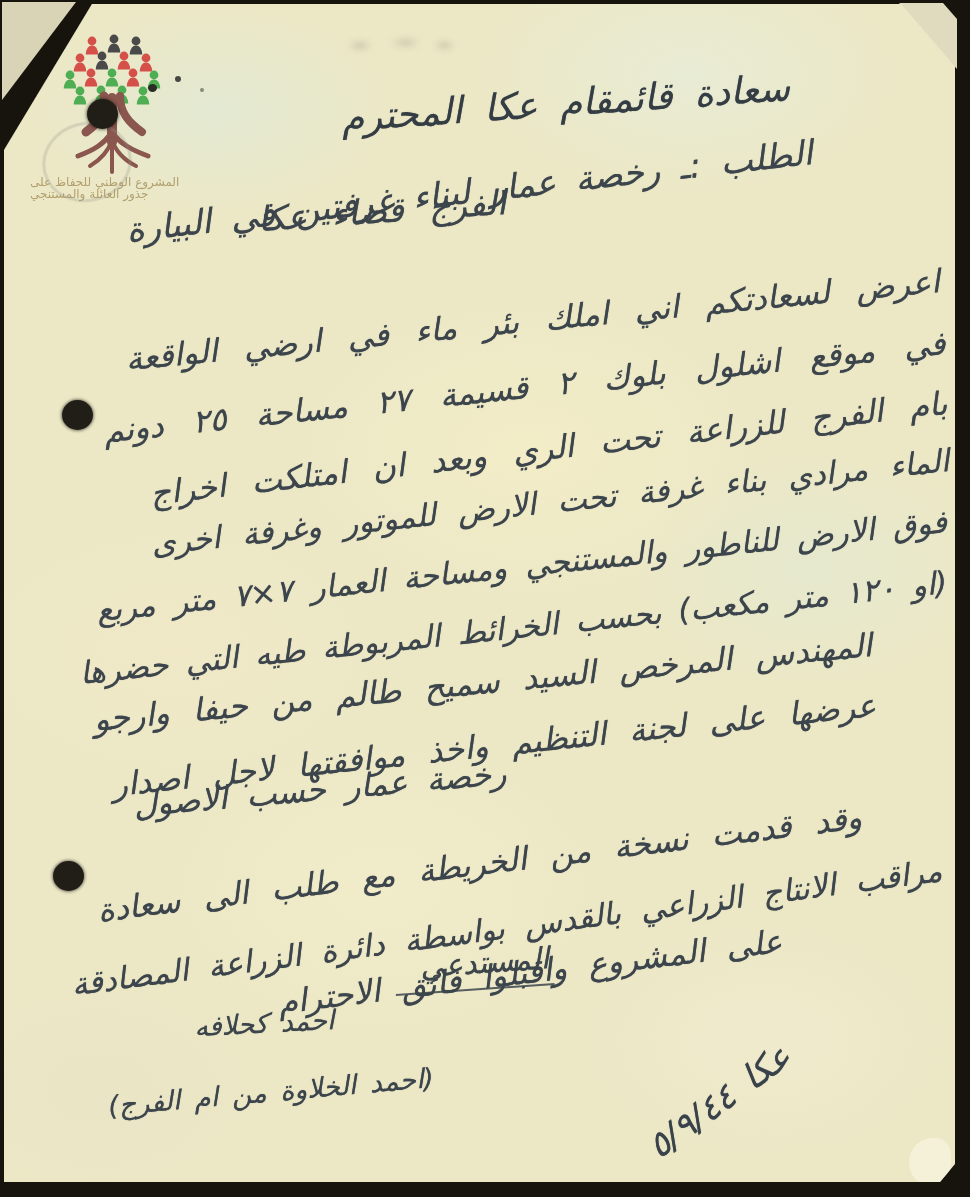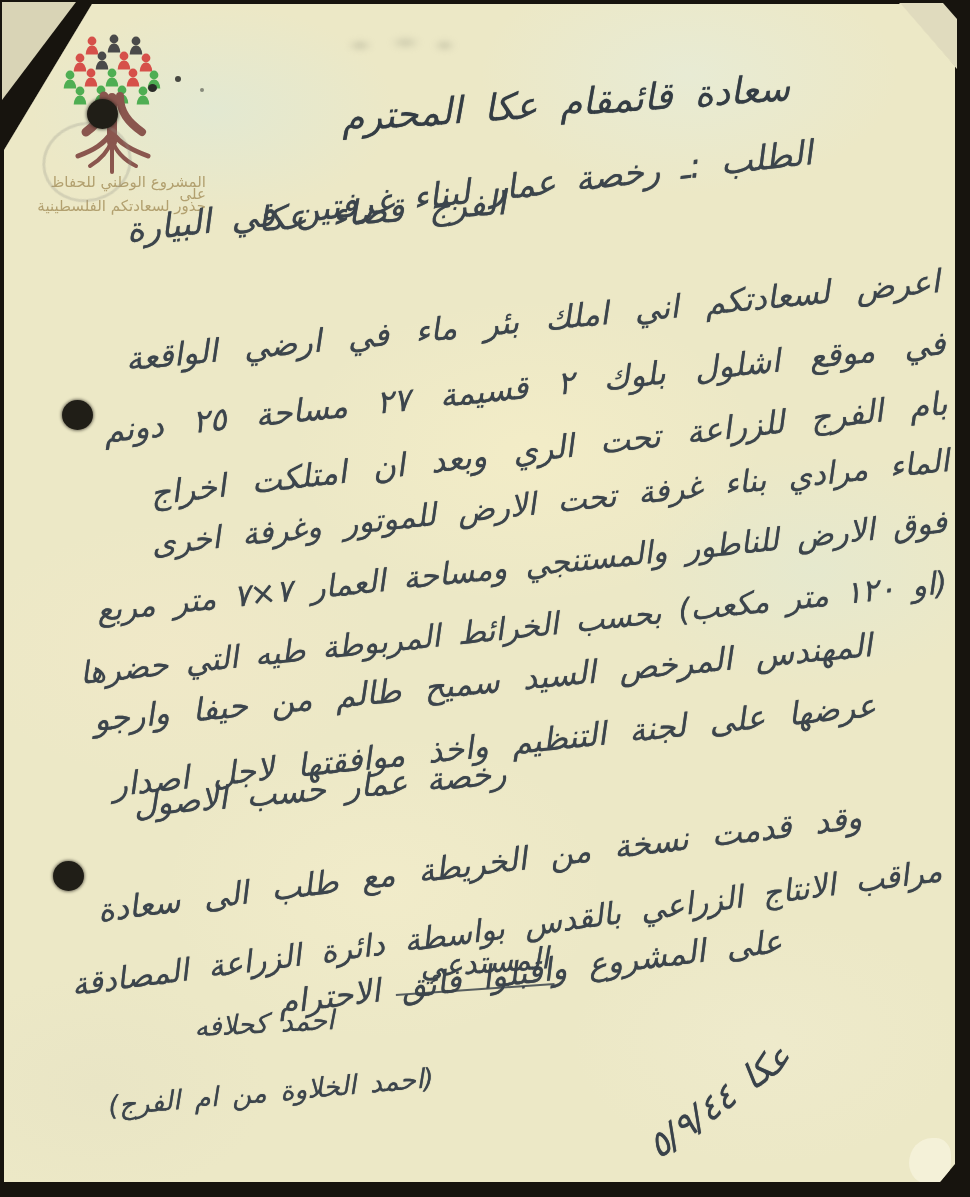--- a/index.html
+++ b/index.html
@@ -38,22 +38,22 @@
   .d3{left:196px;top:84px;width:4px;height:4px;opacity:.5;}
   .smudge{position:absolute;left:330px;top:26px;width:130px;height:28px;filter:blur(3px);opacity:.5;
         background:
           radial-gradient(ellipse 18px 8px at 20% 55%,#9a9a84,transparent 70%),
           radial-gradient(ellipse 22px 9px at 55% 45%,#a3a38c,transparent 70%),
           radial-gradient(ellipse 16px 8px at 85% 55%,#9a9a84,transparent 70%);}
   .faint-stamp{position:absolute;left:38px;top:118px;width:84px;height:74px;border-radius:50%;
         border:3px solid rgba(146,148,138,.28);transform:rotate(-14deg);filter:blur(.6px);}
   
   .logo{position:absolute;left:48px;top:28px;width:126px;height:146px;}
-  .logo-caption{position:absolute;left:26px;top:172px;width:176px;text-align:right;
-        color:#b2a06f;font-size:15px;line-height:12px;filter:blur(.3px);direction:rtl;}
+  .logo-caption{position:absolute;left:26px;top:172px;width:176px;text-align:left;
+        color:#b2a06f;font-size:12px;line-height:12px;filter:blur(.3px);direction:rtl;}
   
   .ink{position:absolute;direction:rtl;white-space:nowrap;color:#3c454c;font-style:italic;
         transform-origin:100% 50%;text-shadow:0 0 .7px rgba(60,69,76,.8);letter-spacing:.5px;}
   .l0{top:62px;right:165px;font-size:37px;word-spacing:10px;transform:rotate(-4deg);color:#343d44;}
   .l1{top:128px;right:143px;font-size:34px;word-spacing:9px;transform:rotate(-6.5deg);}
   .l2{top:178px;right:449px;font-size:34px;word-spacing:14px;transform:rotate(-4deg);}
   .l3{top:258px;right:15px;font-size:32px;word-spacing:16px;transform:rotate(-5.5deg);}
   .l4{top:320px;right:10px;font-size:32px;word-spacing:19px;transform:rotate(-6deg);}
   .l5{top:380px;right:8px;font-size:32px;word-spacing:16px;transform:rotate(-6.5deg);}
   .l6{top:438px;right:6px;font-size:31px;word-spacing:12px;transform:rotate(-6deg);}
@@ -164,21 +164,21 @@
         <path d="M68 64 C68 80 76 90 90 100" stroke-width="8"></path>
         <path d="M60 100 C52 112 42 118 26 124" stroke-width="5"></path>
         <path d="M60 100 C68 112 80 118 96 124" stroke-width="5"></path>
         <path d="M60 108 C56 120 48 128 38 134" stroke-width="4"></path>
         <path d="M60 108 C64 120 72 128 84 134" stroke-width="4"></path>
         <path d="M60 112 C60 122 60 130 60 140" stroke-width="4"></path>
       </g>
     </svg>
     <div class="logo-caption">
       <div>المشروع الوطني للحفاظ على</div>
-      <div>جذور لسعادتكم الفلسطينية</div>
+      <div>جذور العائلة والمستنجي</div>
     </div>
     <div class="faint-stamp"></div>
 
     <div class="smudge"></div>
     <div class="ink-dot d1"></div>
     <div class="ink-dot d2"></div>
     <div class="ink-dot d3"></div>
 
     <div class="hole h1"></div>
     <div class="hole h2"></div>

